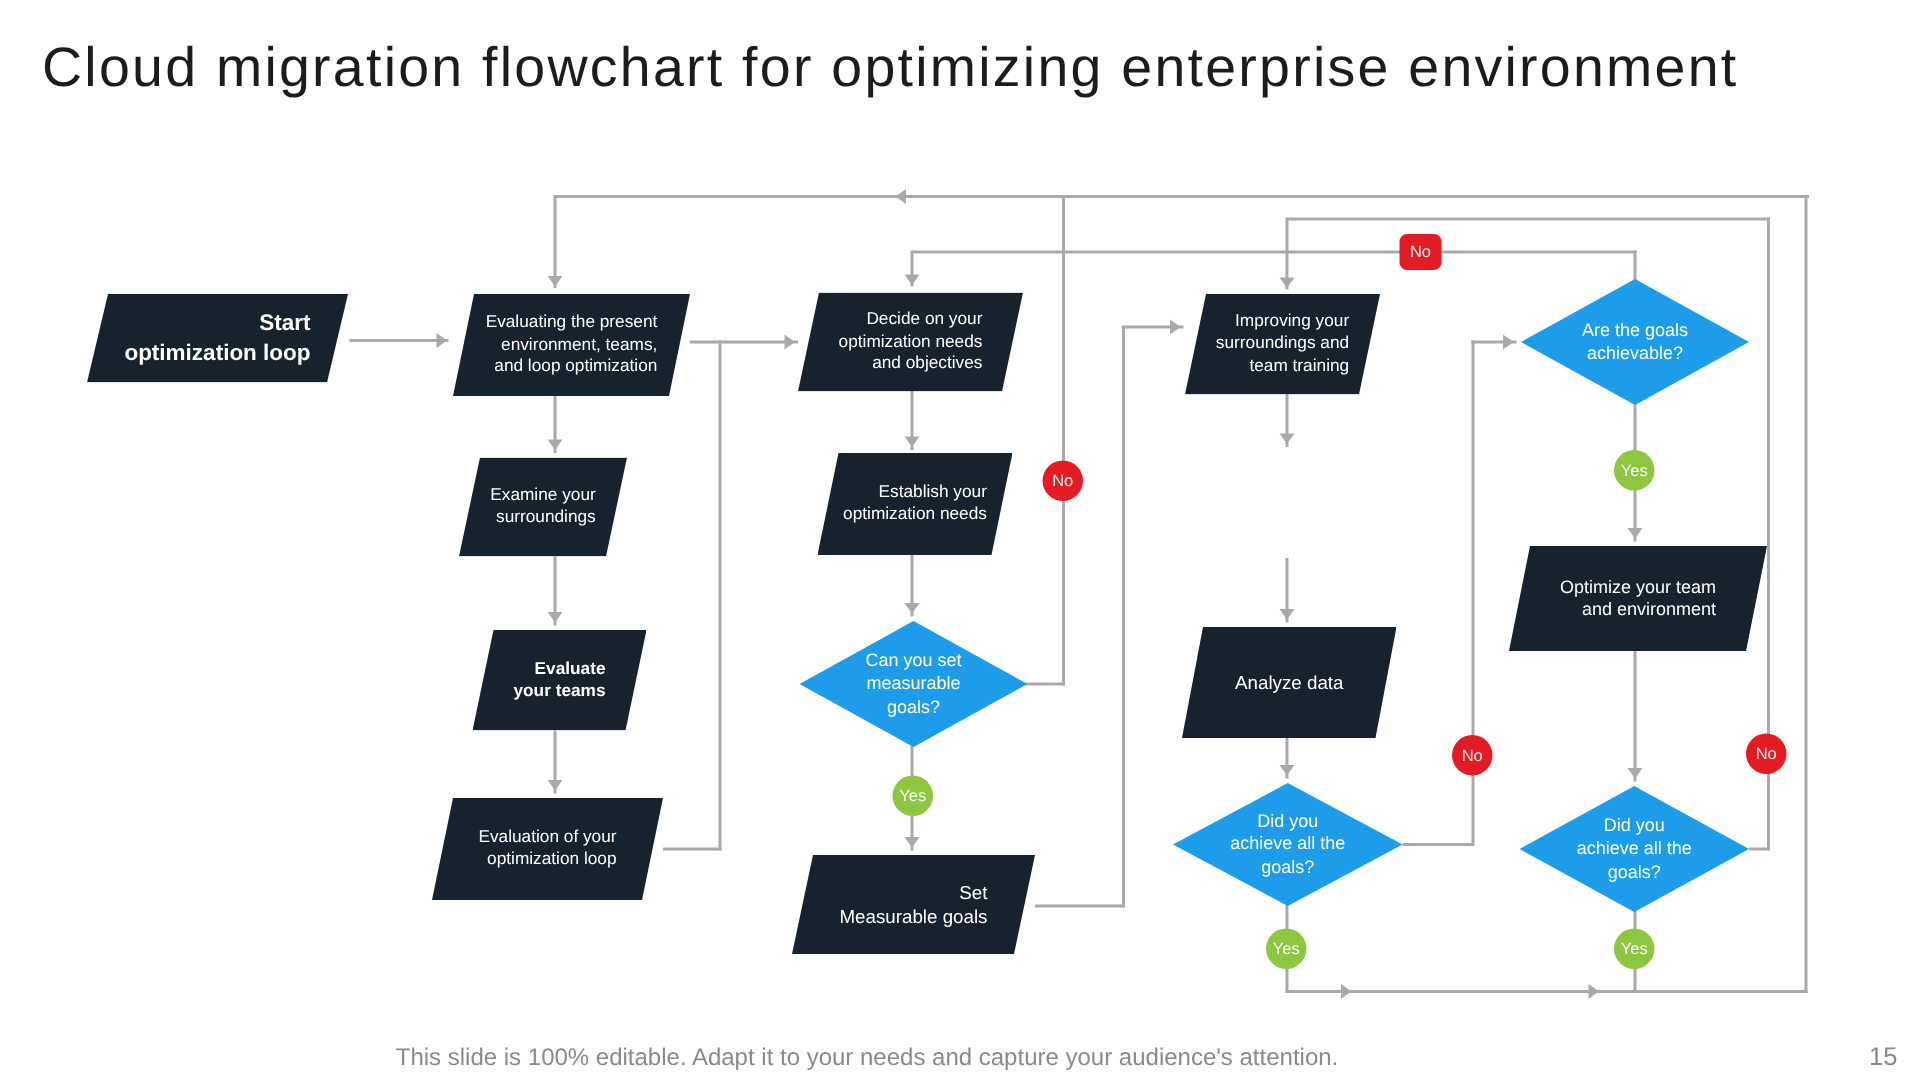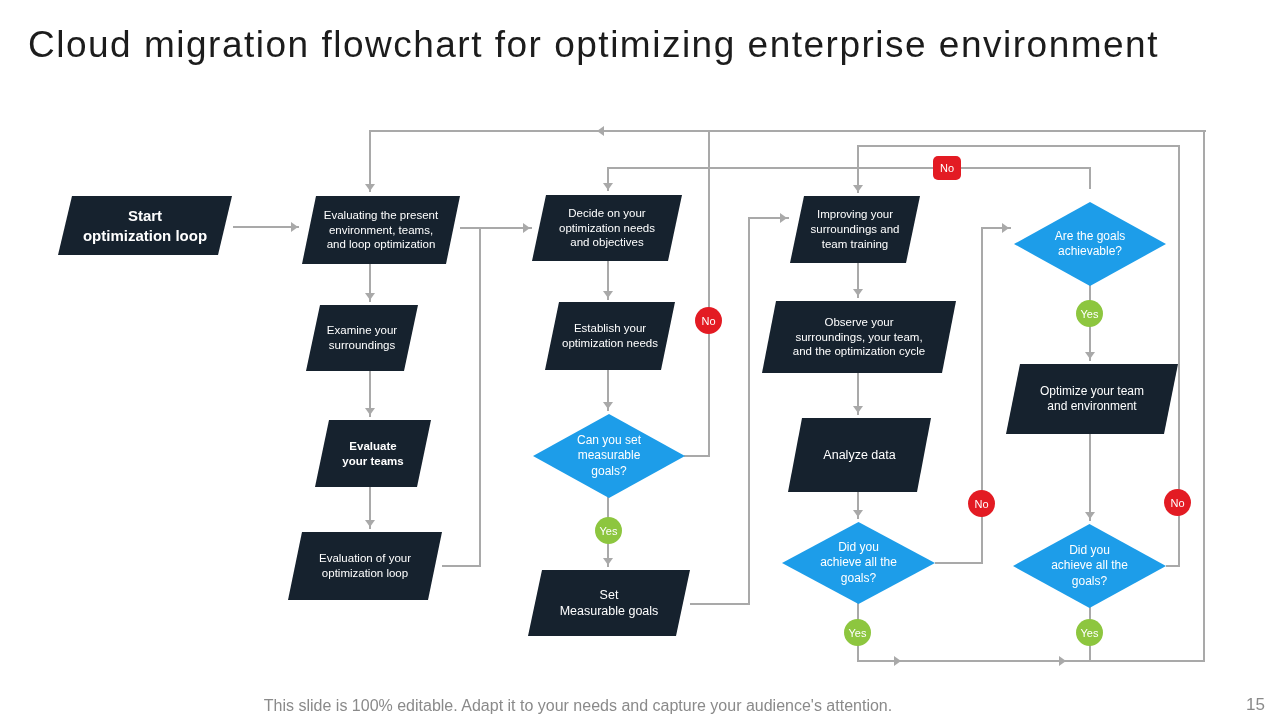--- a/index.html
+++ b/index.html
@@ -9,21 +9,21 @@
          font-size:37px;letter-spacing:1.5px;color:var(--title,#1c1c1c);white-space:nowrap;}
   .desc{position:absolute;left:28px;top:79px;width:1225px;font-size:12px;line-height:1.45;
         color:var(--description,#4a4a4a);white-space:pre-line;}
   .footer{position:absolute;left:0;top:697px;width:1156px;text-align:center;
           font-size:16px;color:var(--footer,#8a8a8a);}
   .pagenum{position:absolute;left:1246px;top:695px;font-size:17px;color:var(--footer,#8a8a8a);}
 
   .node{position:absolute;display:flex;align-items:center;justify-content:center;
         text-align:center;color:#fff;white-space:pre-line;line-height:1.28;}
   .para{background:var(--box,#16222e);font-size:11.5px;
-        clip-path:polygon(14px 0, 100% 0, calc(100% - 14px) 100%, 0 100%);}
+        clip-path:polygon(14px 0, 100% 0, calc(100% - 14px) 100%, 0 100%);text-align:right;}
   .diamond{background:var(--diamond,#1d9de9);font-size:12px;
         clip-path:polygon(50% 0, 100% 50%, 50% 100%, 0 50%);}
   .badge{position:absolute;width:27px;height:27px;border-radius:50%;display:flex;
          align-items:center;justify-content:center;color:#fff;font-size:11px;z-index:5;}
   .badge.yes{background:var(--yes,#8dc63f);}
   .badge.no{background:var(--no,#e31b23);}
   .badge.norect{width:28px;height:24px;border-radius:5px;}
 
   #connectors{position:absolute;left:0;top:0;width:100%;height:100%;z-index:0;}
   .nodes-layer{position:absolute;left:0;top:0;width:100%;height:100%;z-index:1;}
@@ -124,29 +124,26 @@
 optimization needs</div>
     <div class="node diamond" style="left:533px;top:414px;width:152px;height:84px;">Can you set
 measurable
 goals?</div>
     <div class="node para" style="left:528px;top:570px;width:162px;height:66px;font-size:12.5px;">Set
 Measurable goals</div>
 
     <div class="node para" style="left:790px;top:196px;width:130px;height:67px;">Improving your
 surroundings and
 team training</div>
-    <div class="node para" style="left:762px;top:301px;width:194px;height:72px;">Observe your
-surroundings, your team,
-and the optimization cycle</div>
     <div class="node para" style="left:788px;top:418px;width:143px;height:74px;font-size:12.5px;">Analyze data</div>
     <div class="node diamond" style="left:782px;top:522px;width:153px;height:82px;">Did you
 achieve all the
 goals?</div>
 
-    <div class="node diamond" style="left:1014px;top:202px;width:152px;height:84px;">Are the goals
+    <div class="node diamond" style="left:1014px;top:186px;width:152px;height:84px;">Are the goals
 achievable?</div>
     <div class="node para" style="left:1006px;top:364px;width:172px;height:70px;font-size:12px;">Optimize your team
 and environment</div>
     <div class="node diamond" style="left:1013px;top:524px;width:153px;height:84px;">Did you
 achieve all the
 goals?</div>
 
     <div class="badge yes" style="left:595px;top:517px;">Yes</div>
     <div class="badge yes" style="left:844px;top:619px;">Yes</div>
     <div class="badge yes" style="left:1076px;top:300px;">Yes</div>

